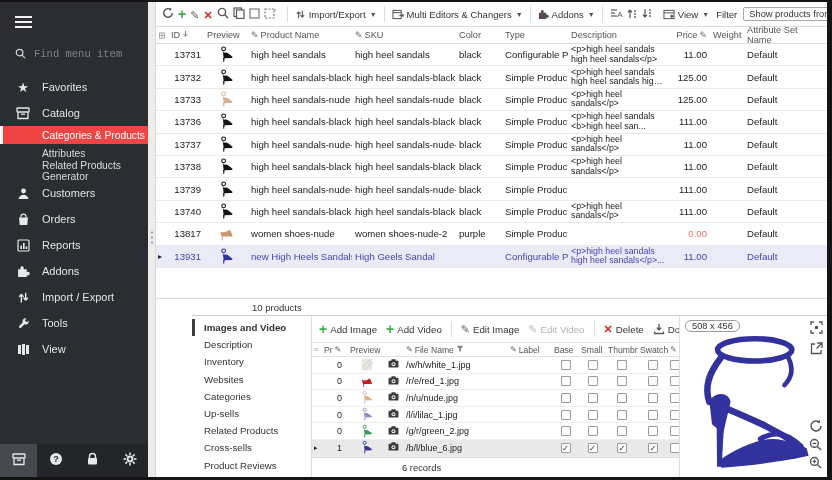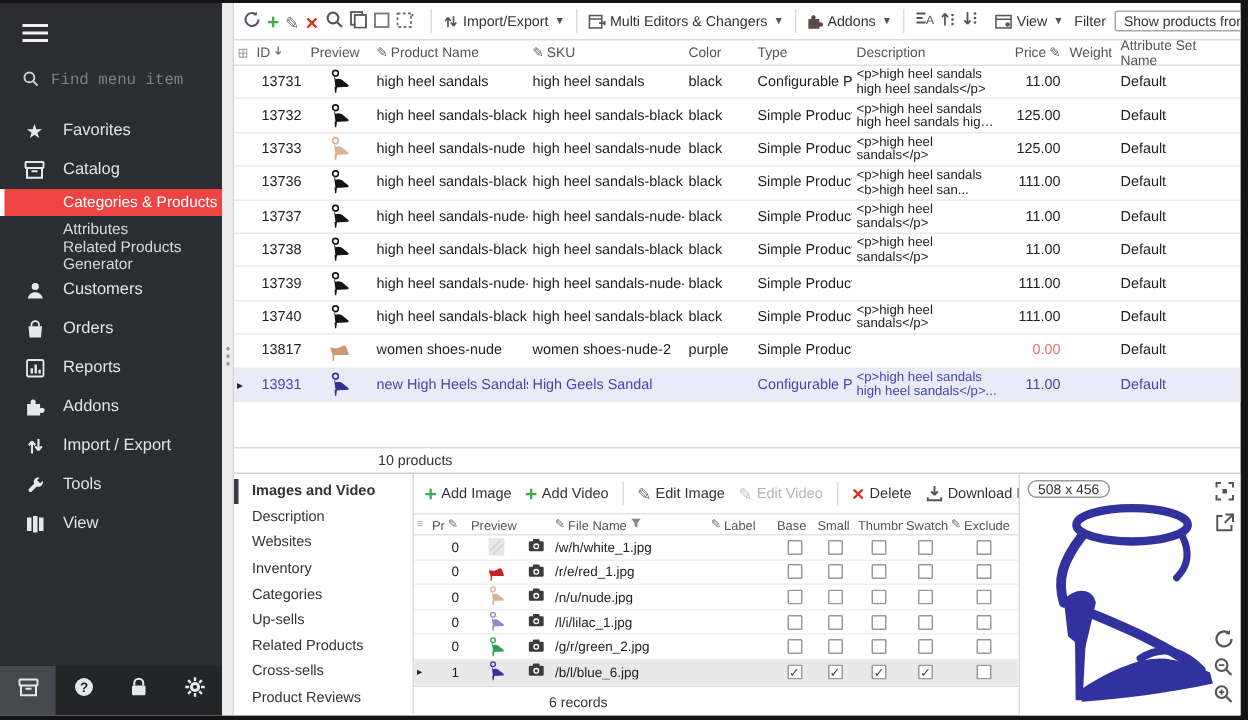--- a/index.html
+++ b/index.html
@@ -61,21 +61,21 @@
   .prow .c.r { text-align: right; }
   .prow .desc { font-size: 8.8px; line-height: 1.08; white-space: normal; display: -webkit-box; -webkit-line-clamp: 2; -webkit-box-orient: vertical; }
   .prow .marker { font-size: 8px; color: #222; padding-left: 2px; }
   .prow.selected { background: #ebebf7; color: #4545b2; }
   .price-zero { color: #ef7070; }
   .pv { display: flex; justify-content: center; }
   .gfill { flex: 1; border-bottom: 0; }
   .gstatus { height: 17px; flex: 0 0 17px; border-top: 1px solid #dcdcdc; display: flex; align-items: center; padding-left: 96px; font-size: 9.5px; color: #333; }
 
   
-  .bottom { height: 162px; flex: 0 0 162px; border-top: 1px solid #cfcfcf; display: flex; position: relative; }
+  .bottom { height: 162px; flex: 0 0 162px; border-top: 1px solid #cfcfcf; display: flex; position: relative; margin-left: 36px; }
   .bottom .panel-dots { position: absolute; top: 1px; right: 6px; width: 14px; height: 3px;
     background-image: radial-gradient(circle, #9a9a9a 1px, transparent 1.2px); background-size: 5px 3px; }
   .tabs { width: 120px; flex: 0 0 120px; border-right: 1px solid #ddd; padding-top: 3px; }
   .tab { height: 17.2px; display: flex; align-items: center; padding-left: 12px; font-size: 9.7px; color: #333; cursor: pointer; }
   .tab.selected { font-weight: bold; box-shadow: inset 3px 0 0 #3a3d42; }
 
   .imgsec { flex: 1; min-width: 0; display: flex; flex-direction: column; border-right: 1px solid #ddd; }
   .imgtb { height: 27px; flex: 0 0 27px; display: flex; align-items: center; gap: 9px; padding: 0 7px; font-size: 9.7px; border-bottom: 1px solid #e4e4e4; white-space: nowrap; overflow: hidden; }
   .imgtb .tbtn.disabled { color: #b5b5b5; cursor: default; }
   .imgtb .tbtn.disabled .pencil { color: #c0c0c0; }
@@ -653,24 +653,24 @@
     <div class="bottom">
       <div class="panel-dots"></div>
       <div class="tabs" id="tabs">
           <div class="tab selected">
             <span>Images and Video</span>
           </div>
           <div class="tab">
             <span>Description</span>
           </div>
           <div class="tab">
+            <span>Inventory</span>
+          </div>
+          <div class="tab">
             <span>Websites</span>
-          </div>
-          <div class="tab">
-            <span>Inventory</span>
           </div>
           <div class="tab">
             <span>Categories</span>
           </div>
           <div class="tab">
             <span>Up-sells</span>
           </div>
           <div class="tab">
             <span>Related Products</span>
           </div>

